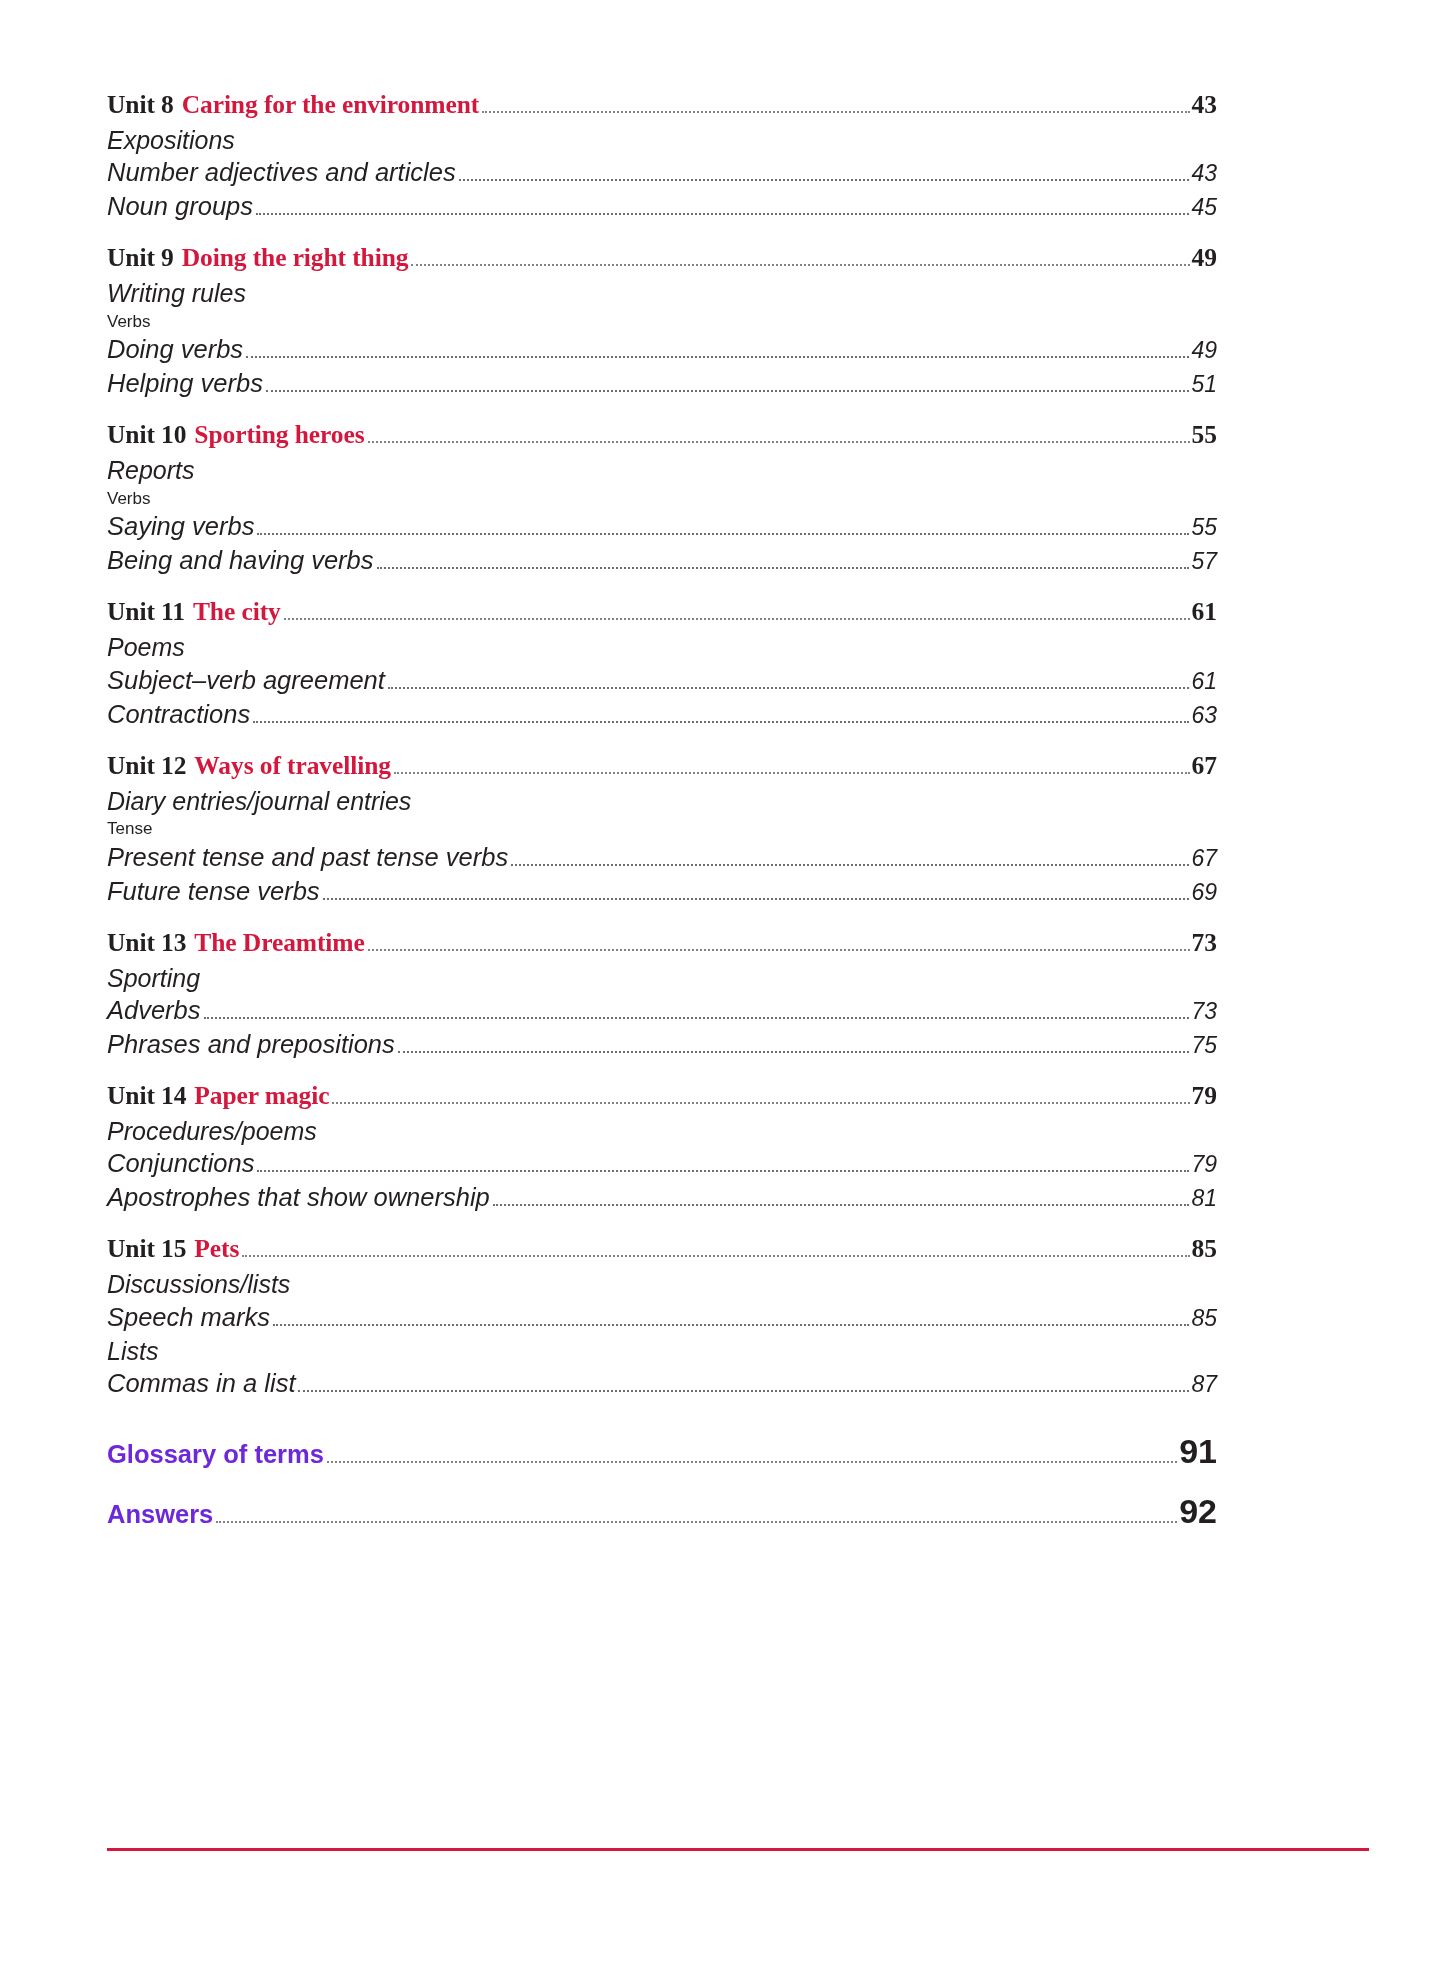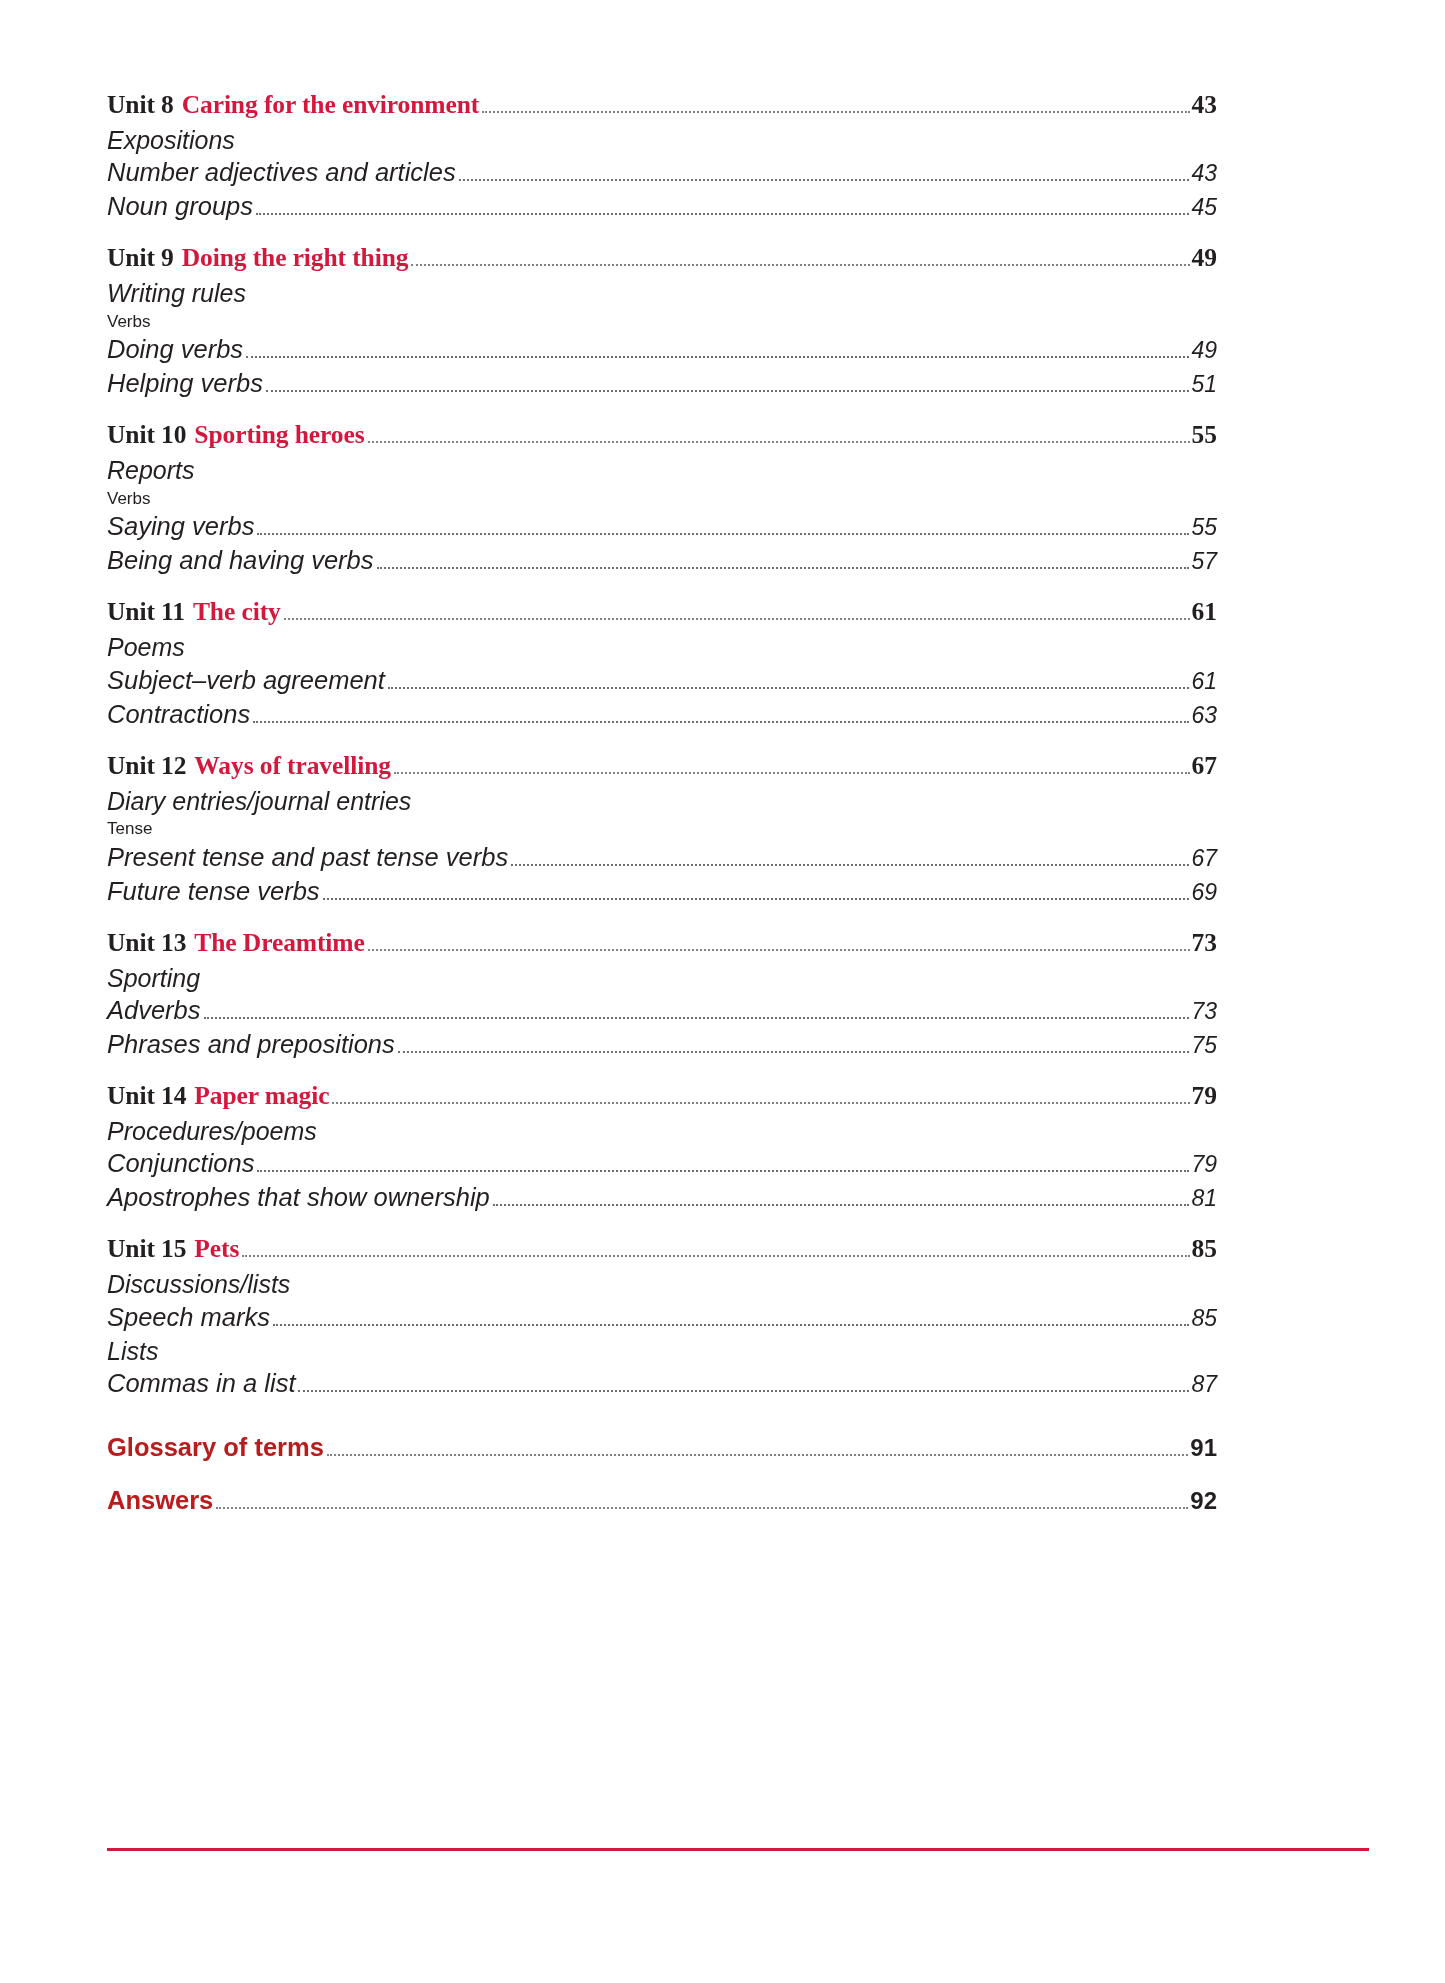--- a/index.html
+++ b/index.html
@@ -113,24 +113,24 @@
     color: #231f20;
   }
 
   
   .back-row {
     margin-bottom: 24px;
   }
   .back-row .label {
     font-size: 25.5px;
     font-weight: bold;
-    color: #b91c1c;
+    color: #6d28d9;
   }
   .back-row .page-no {
-    font-size: 24px;
+    font-size: 34px;
     font-weight: bold;
     color: #231f20;
   }
   .back-row .leader {
     border-bottom-color: #808285;
     margin-bottom: 7px;
   }
   #back-matter { margin-top: 36px; }
 
   

